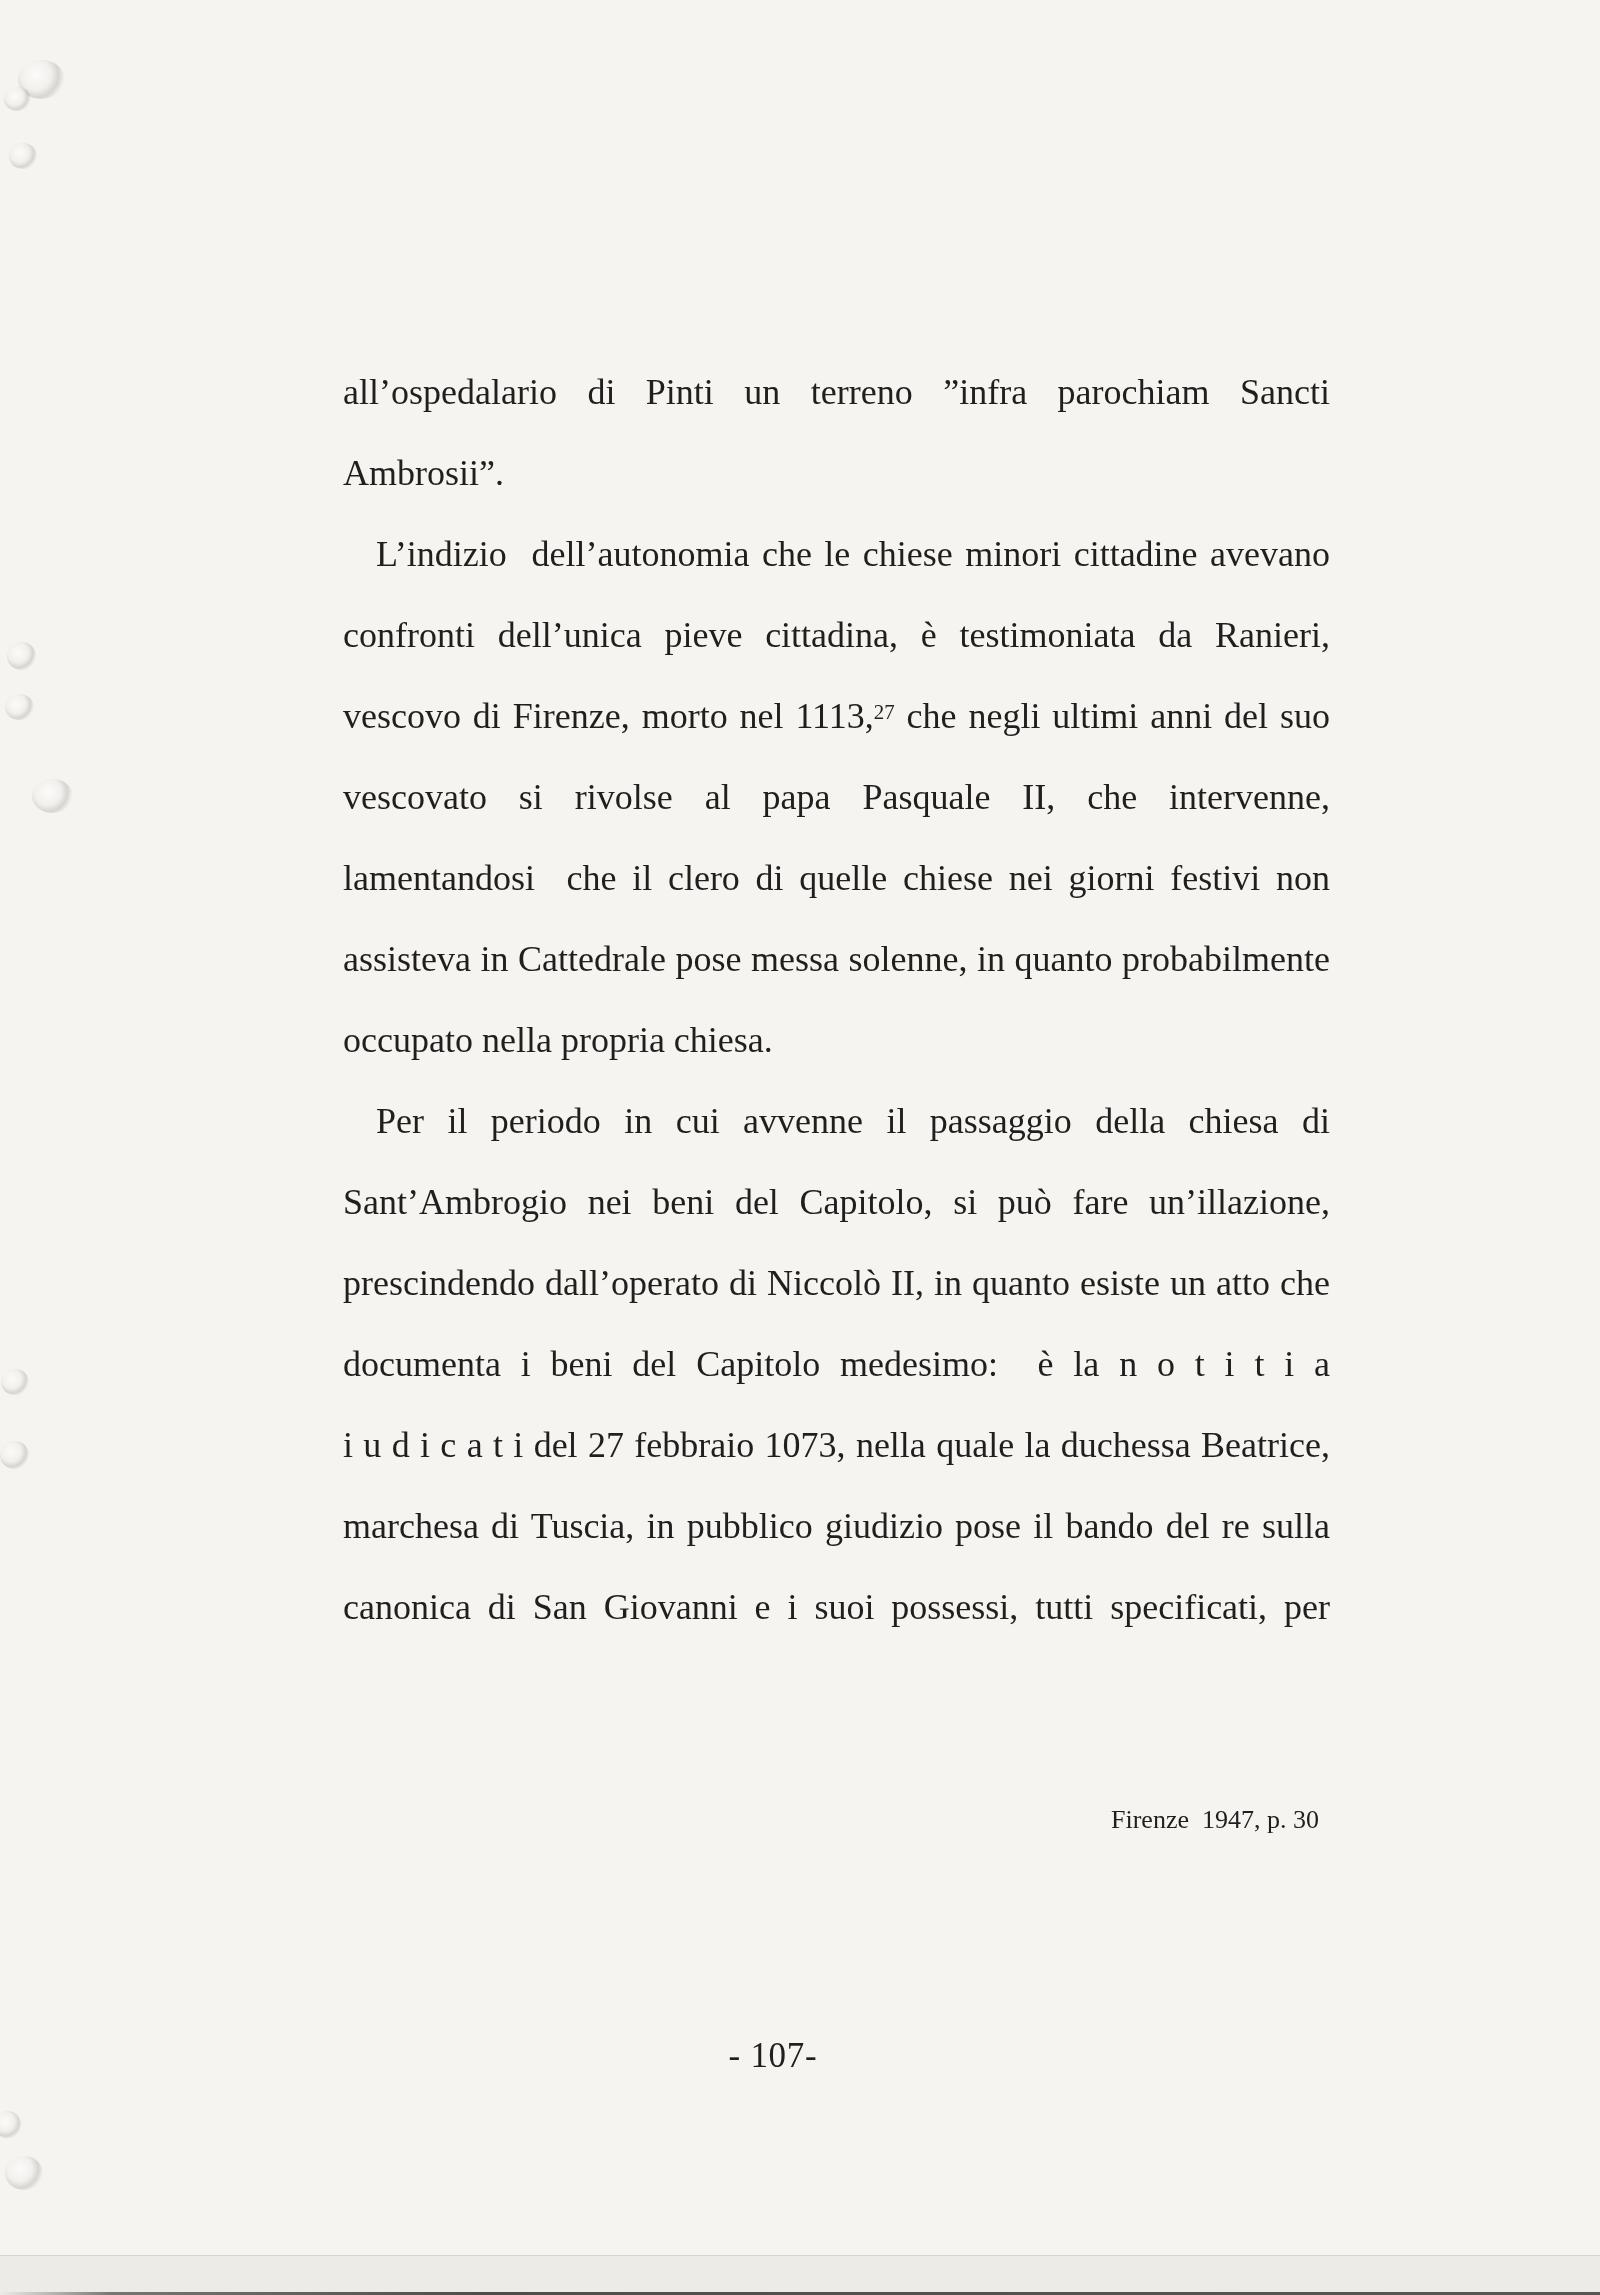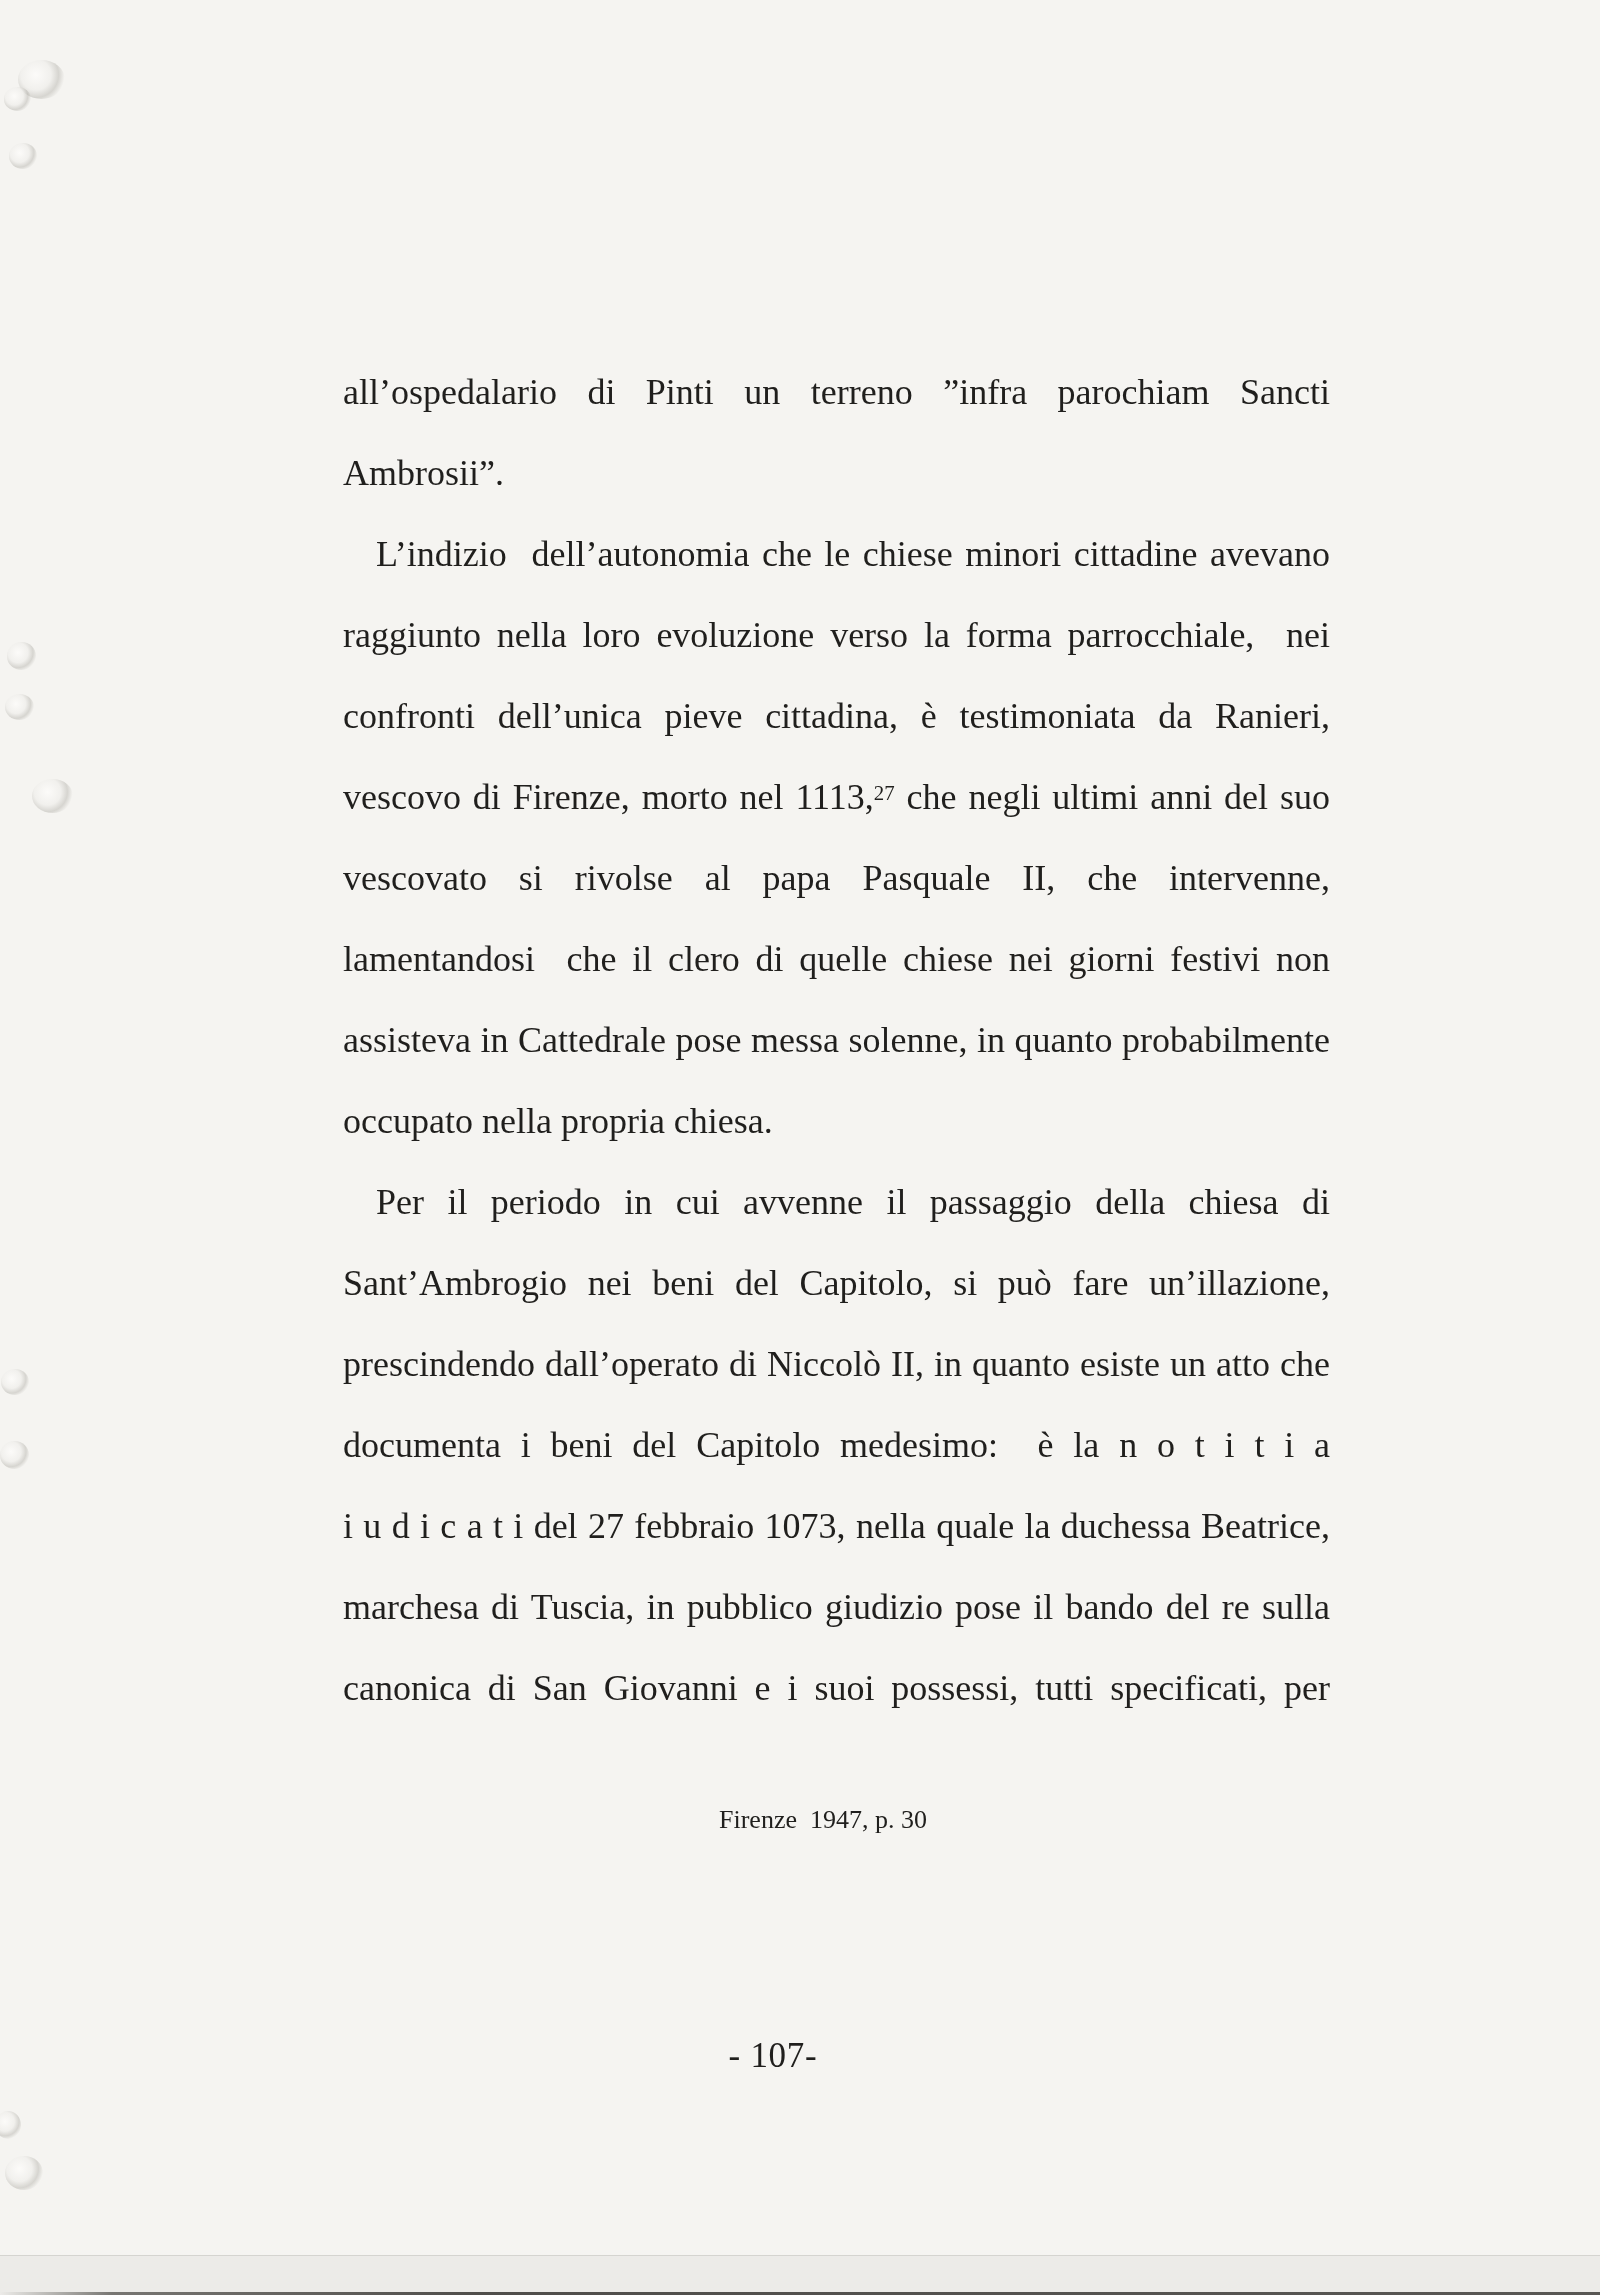--- a/index.html
+++ b/index.html
@@ -38,21 +38,21 @@
   }
   .footnote {
     position: absolute;
     left: 327px;
     top: 1799px;
     width: 992px;
   }
   .footnote-line {
     font-size: 26px;
     line-height: 41px;
-    text-align: center;
+    text-align: right;
   }
   .footnote-line.justify {
     text-align: justify;
     text-align-last: justify;
   }
   .footnote-line sup {
     font-size: 0.8em;
     vertical-align: baseline;
     position: relative;
     top: -0.38em;
@@ -114,21 +114,20 @@
   <div class="dimple" style="left:31.5px; top:779px; width:41px; height:34px;"></div>
   <div class="dimple" style="left:1.3px;  top:1369px; width:27.6px; height:26px;"></div>
   <div class="dimple" style="left:0px;  top:1441px; width:29px; height:27.6px;"></div>
   <div class="dimple" style="left:-5.2px; top:2111px; width:26px; height:27.6px;"></div>
   <div class="dimple" style="left:5.2px;  top:2156px; width:38px; height:34px;"></div>
 
   <div class="text-block" id="body-lines">
       <div class="body-line justify"><span>all’ospedalario di Pinti un terreno ”infra parochiam Sancti</span></div>
       <div class="body-line"><span>Ambrosii”.</span></div>
       <div class="body-line justify indent"><span>L’indizio&nbsp; dell’autonomia che le chiese minori cittadine avevano</span></div>
-      <div class="body-line justify"><span>raggiunto nella loro evoluzione verso la forma parrocchiale,&nbsp; nei</span></div>
       <div class="body-line justify"><span>confronti dell’unica pieve cittadina, è testimoniata da Ranieri,</span></div>
       <div class="body-line justify"><span>vescovo di Firenze, morto nel 1113,</span><sup>27</sup><span> che negli ultimi anni del suo</span></div>
       <div class="body-line justify"><span>vescovato si rivolse al papa Pasquale II, che intervenne,</span></div>
       <div class="body-line justify"><span>lamentandosi&nbsp; che il clero di quelle chiese nei giorni festivi non</span></div>
       <div class="body-line justify"><span>assisteva in Cattedrale pose messa solenne, in quanto probabilmente</span></div>
       <div class="body-line"><span>occupato nella propria chiesa.</span></div>
       <div class="body-line justify indent"><span>Per il periodo in cui avvenne il passaggio della chiesa di</span></div>
       <div class="body-line justify"><span>Sant’Ambrogio nei beni del Capitolo, si può fare un’illazione,</span></div>
       <div class="body-line justify"><span>prescindendo dall’operato di Niccolò II, in quanto esiste un atto che</span></div>
       <div class="body-line justify"><span>documenta i beni del Capitolo medesimo:&nbsp; è la n o t i t i a</span></div>

